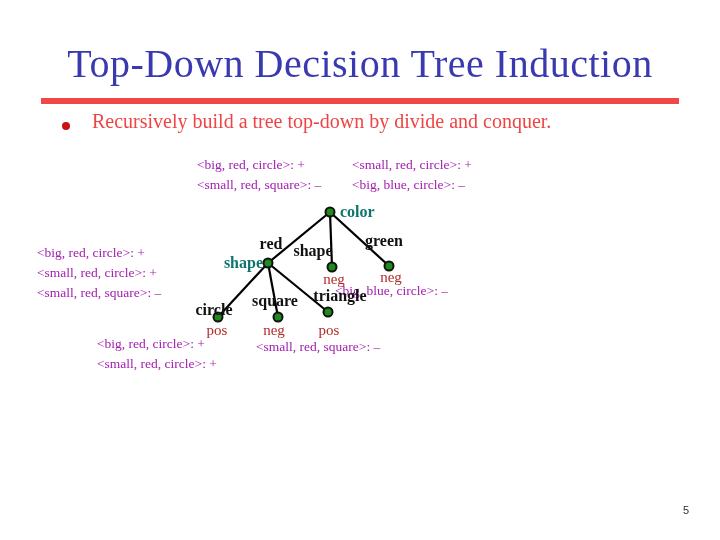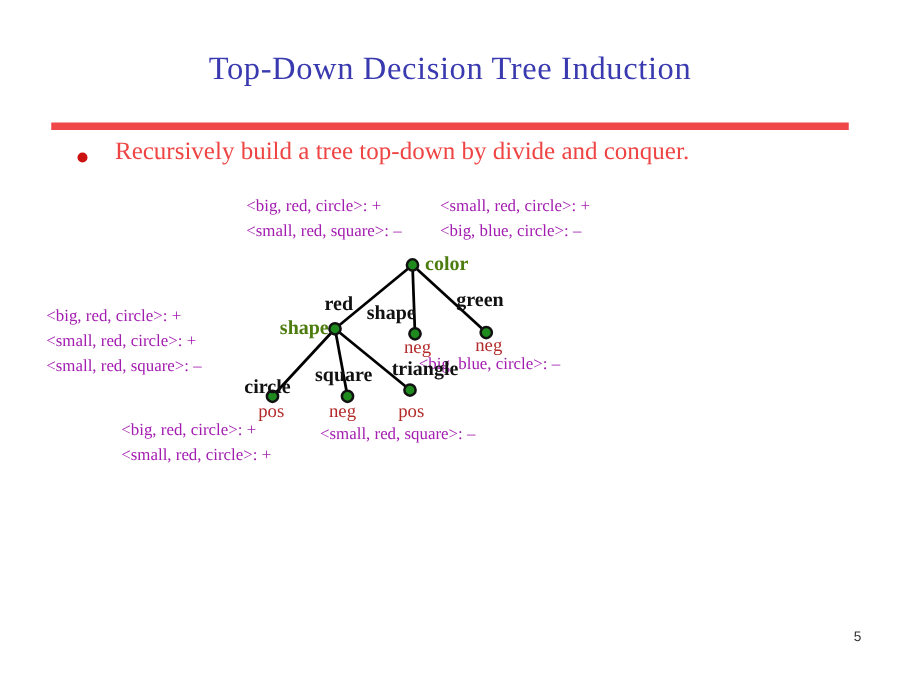--- a/index.html
+++ b/index.html
@@ -7,21 +7,21 @@
     position: relative;
     width: 720px; height: 540px;
     background: #ffffff;
     overflow: hidden;
     font-family: "Liberation Serif", serif;
   }
   .title {
     position: absolute;
     left: 0; top: 40px; width: 720px;
     text-align: center;
-    font-size: 26px;
+    font-size: 40px;
     color: #3a3ab0;
     letter-spacing: 0.5px;
     white-space: nowrap;
   }
   .rule {
     position: absolute;
     left: 41px; top: 98px;
     width: 638px; height: 6px;
     background: #f04848;
   }
@@ -50,21 +50,21 @@
     border: 2px solid #111111;
     transform: translate(-50%, -50%);
     z-index: 3;
   }
   .lbl {
     position: absolute;
     transform: translate(-50%, -50%);
     white-space: nowrap;
     z-index: 4;
   }
-  .attr-lbl { font-weight: bold; font-size: 16px; color: #4d7c0f; }
+  .attr-lbl { font-weight: bold; font-size: 16px; color: #0f766e; }
   .attr-lbl.right-anchor { transform: translate(-100%, -50%); }
   .attr-lbl.left-anchor  { transform: translate(0, -50%); }
   .branch-lbl { font-weight: bold; font-size: 16px; color: #111111; }
   .class-lbl { font-weight: normal; font-size: 15px; color: #b32b2b; }
   .ex {
     position: absolute;
     font-size: 13.5px;
     color: #a21caf;
     white-space: nowrap;
     line-height: 19.5px;

